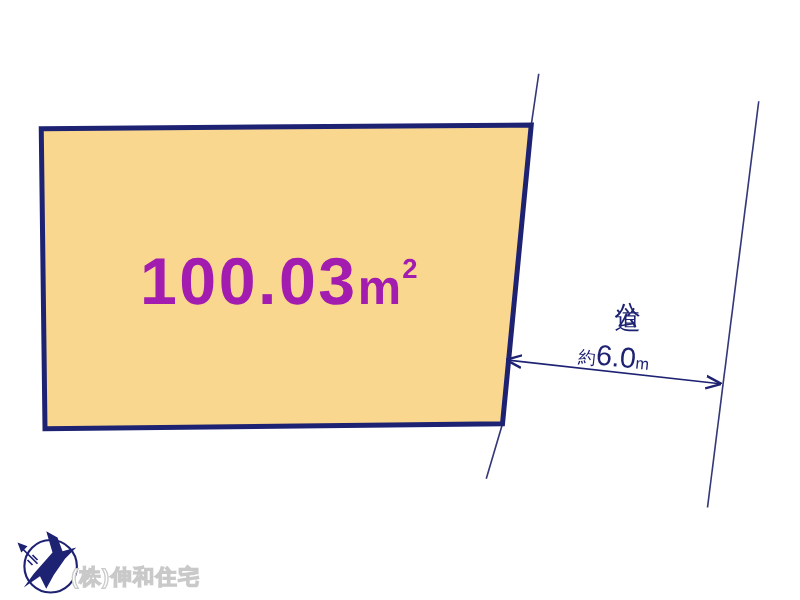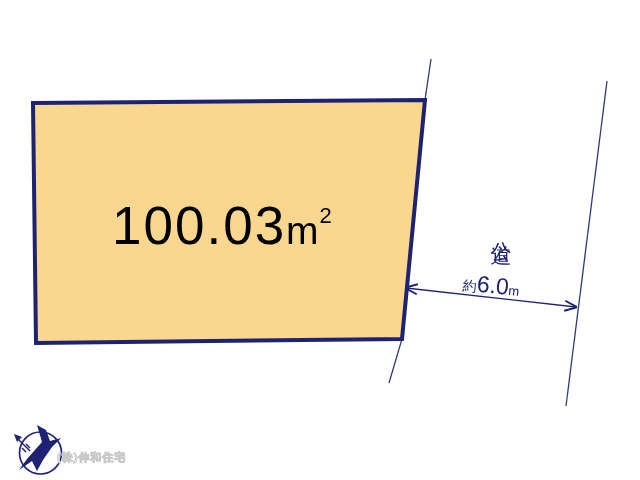--- a/index.html
+++ b/index.html
@@ -14,21 +14,21 @@
   .road-edge{ fill:none; stroke:#343879; stroke-width:1.3; }
   .dim-line { fill:none; stroke:#1e2272; stroke-width:1.4; }
   .logo-circle { fill:none; stroke:#1e2272; stroke-width:1.7; }
   .logo-bird   { fill:#1e2272; stroke:none; }
   .logo-needle { stroke:#1e2272; stroke-width:1.4; fill:none; }
   .logo-head   { fill:#1e2272; }
 
   
   .area-label {
     position:absolute; left:112px; top:199px; line-height:1;
-    color:#000000; font-size:53px; letter-spacing:2px; white-space:nowrap;
+    color:#a21caf; font-size:53px; letter-spacing:2px; white-space:nowrap;font-weight:bold;
   }
   .area-label .unit { font-size:39px; letter-spacing:0; }
   .area-label .sup  { font-size:22px; position:relative; top:-21px; margin-left:1px; }
 
   
   .road-label {
     position:absolute; left:491px; top:225px;
     writing-mode:vertical-rl; text-orientation:upright;
     color:#1e2272; font-size:21px; letter-spacing:4px; line-height:1;
   }
@@ -38,21 +38,21 @@
     position:absolute; left:463px; top:270px; white-space:nowrap;
     color:#1e2272; transform:rotate(6deg); transform-origin:left center;
     line-height:1.1;
   }
   .road-width .approx { font-size:14px; }
   .road-width .value  { font-size:23px; }
   .road-width .unit   { font-size:13px; }
 
   
   .company {
-    position:absolute; left:57px; top:450px; font-size:11px; font-weight:bold;
+    position:absolute; left:57px; top:450px; font-size:17px; font-weight:bold;
     letter-spacing:1px; color:#ffffff; -webkit-text-stroke:1px #c9c9c9;
     white-space:nowrap;
   }
 </style>
 </head>
 <body>
 
 <div class="canvas">
 
   <svg class="plan" viewBox="0 0 640 480">

